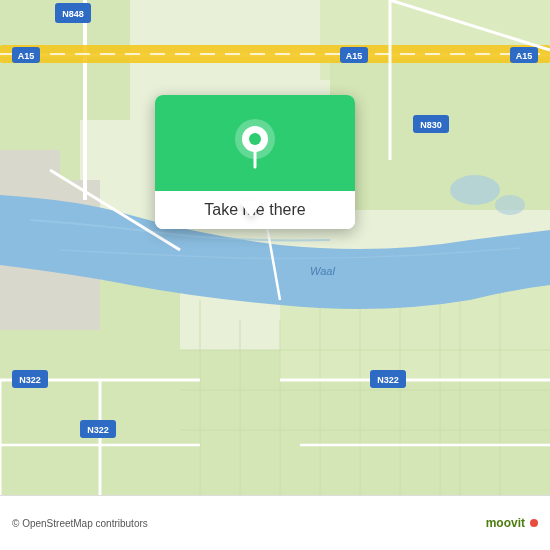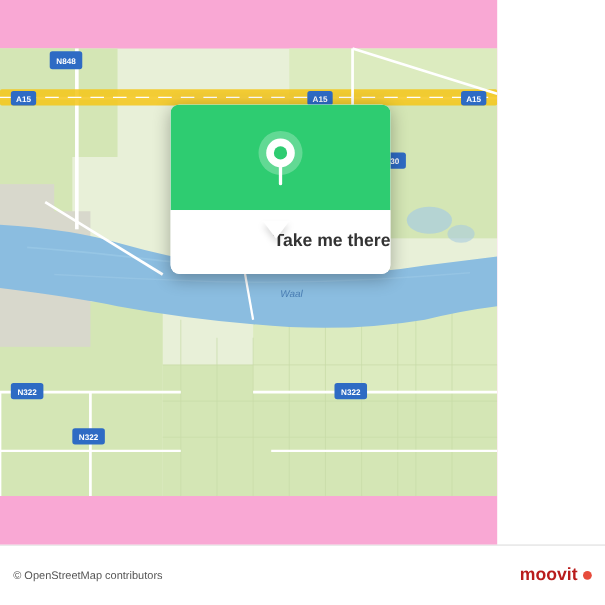--- a/index.html
+++ b/index.html
@@ -6,24 +6,24 @@
     body {
       width: 550px;
       height: 550px;
       overflow: hidden;
       font-family: Arial, sans-serif;
       position: relative;
     }
 
     
     .map-container {
-      width: 452px;
+      width: 550px;
       height: 495px;
       position: relative;
-      background-color: #f9a8d4;
+      background-color: #c4b5fd;
       overflow: hidden;
     }
 
     
     .map-svg {
       width: 100%;
       height: 100%;
     }
 
     
@@ -45,24 +45,24 @@
       background-color: #2ecc71;
       width: 100%;
       padding: 22px 0 18px 0;
       display: flex;
       justify-content: center;
       align-items: center;
     }
 
     .popup-button {
       width: 100%;
-      padding: 20px 0;
-      text-align: right;
+      padding: 10px 0;
+      text-align: center;
       font-size: 16px;
-      font-weight: 700;
+      font-weight: 400;
       color: #333;
       cursor: pointer;
       background: white;
       border: none;
       outline: none;
     }
 
     
     .popup-tail {
       position: absolute;
@@ -105,23 +105,23 @@
       font-weight: 500;
     }
 
     .moovit-logo {
       display: flex;
       align-items: center;
       gap: 4px;
     }
 
     .moovit-text {
-      font-size: 16px;
+      font-size: 12px;
       font-weight: bold;
-      color: #b91c1c;
+      color: #4d7c0f;
     }
 
     .moovit-dot {
       display: inline-block;
       width: 8px;
       height: 8px;
       background: #e74c3c;
       border-radius: 50%;
       margin-left: 1px;
     }

